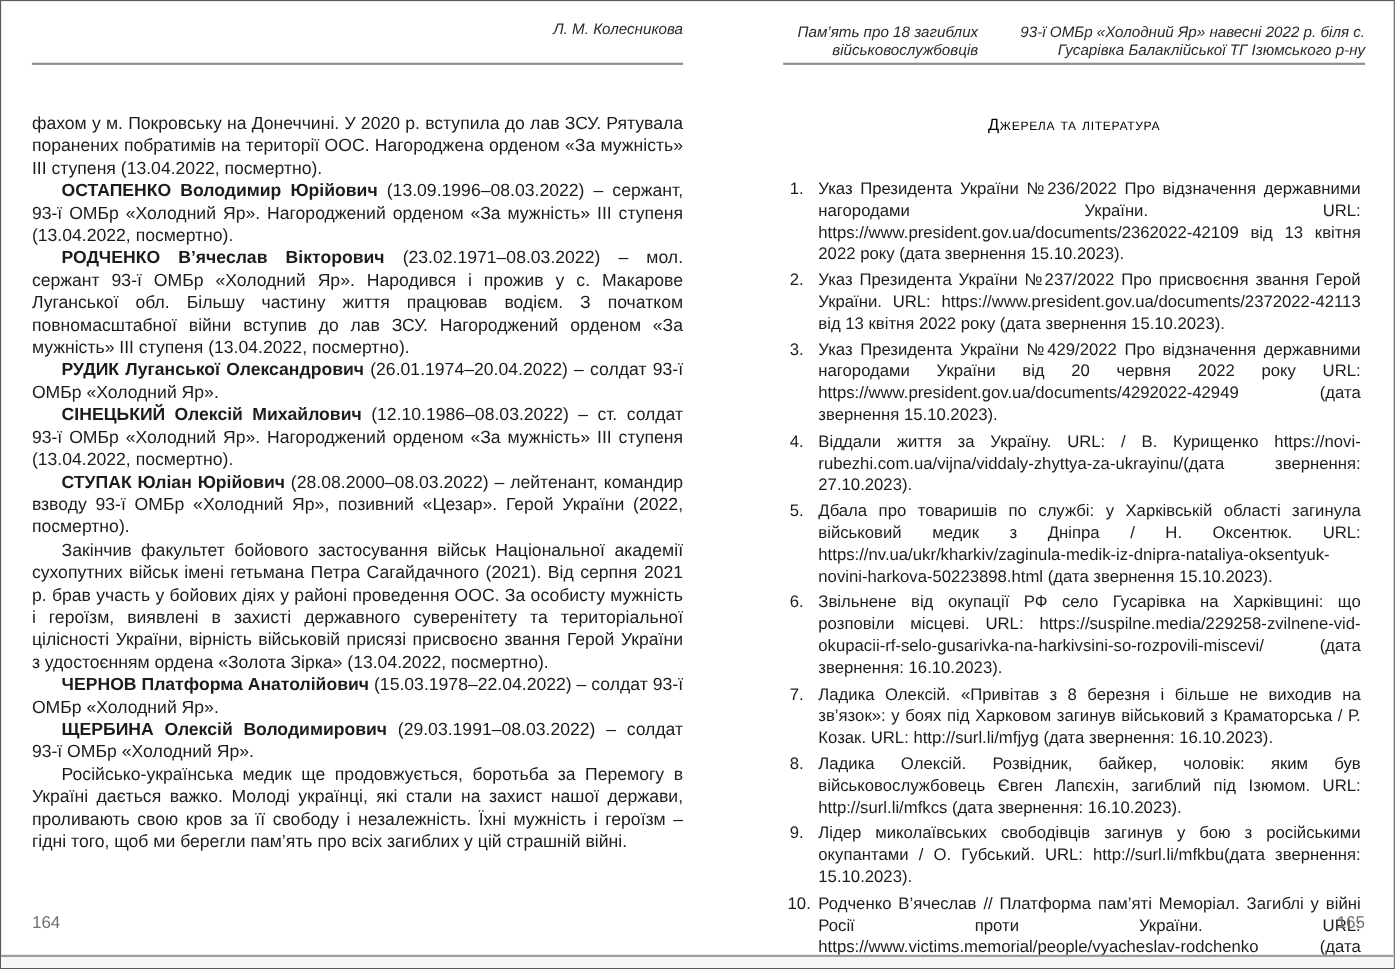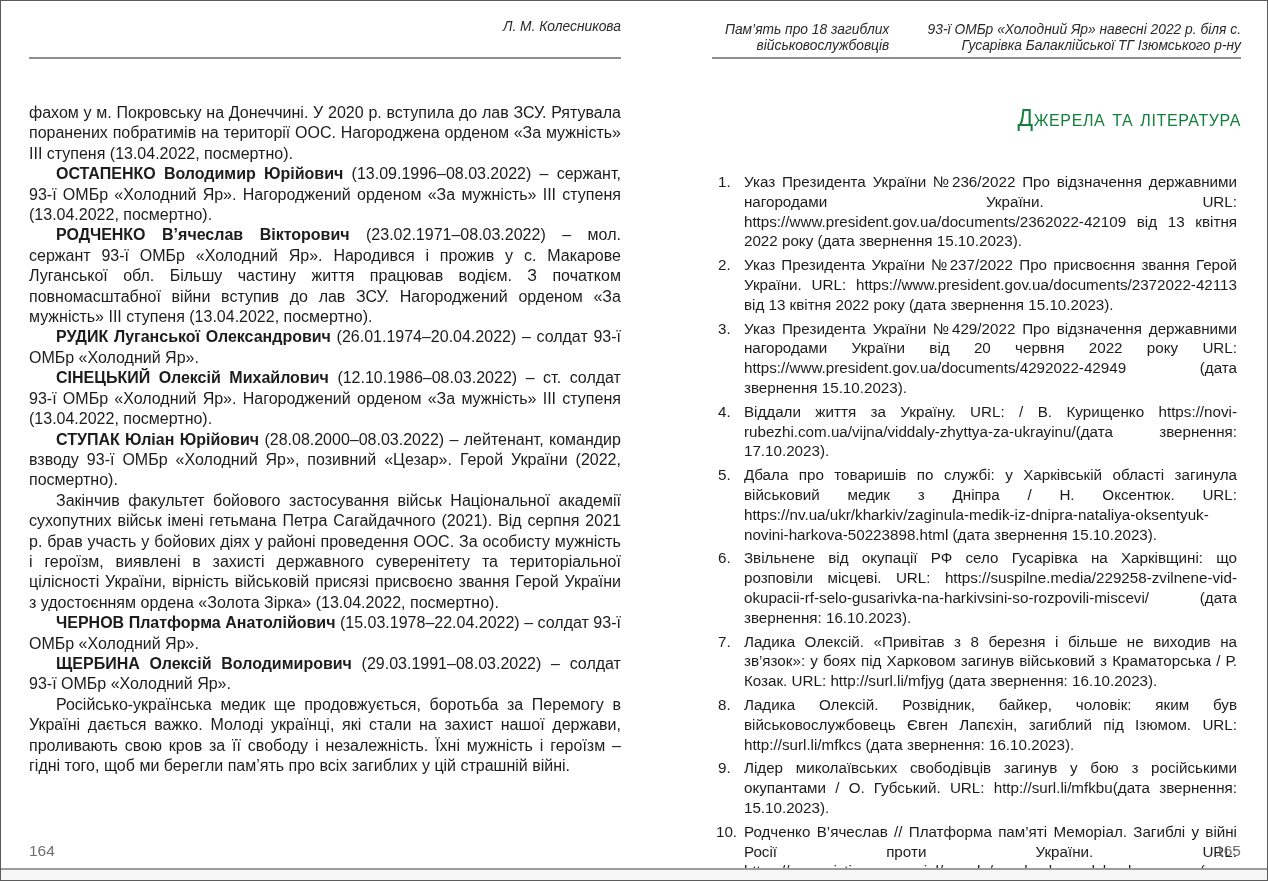--- a/index.html
+++ b/index.html
@@ -19,41 +19,41 @@
     font-style:italic;font-size:13.8px;line-height:15.5px;color:#2a2a2a;
   }
   .running-header.right{align-items:flex-end;text-align:right;}
 
   .body-text{margin-top:9px;text-align:justify;font-size:16px;line-height:20.4px;}
   .para{margin:0;text-indent:27px;}
   .para.no-indent{text-indent:0;margin-top:44px;}
   .para b{font-weight:700;}
 
   .sources-title{
-    text-align:right;font-variant:small-caps;font-weight:400;
-    font-size:23px;letter-spacing:0.6px;margin:46px 0 40px 0;color:#15803d;
+    text-align:center;font-variant:small-caps;font-weight:400;
+    font-size:15px;letter-spacing:0.6px;margin:46px 0 40px 0;color:#000000;
   }
 
   ol.ref-list{
     margin:0;padding:0;list-style:none;counter-reset:ref;
     font-size:15.2px;line-height:19.8px;text-align:justify;
   }
   ol.ref-list li{
     counter-increment:ref;position:relative;padding-left:28px;
     overflow-wrap:anywhere;margin:4px;
   }
   ol.ref-list li::before{
     content:counter(ref) ".";position:absolute;left:2px;top:0;
   }
   ol.ref-list li:nth-child(n+10)::before{left:0;}
 
   .page-num{position:absolute;bottom:0;font-size:15.5px;color:#6f6f6f;}
   .page-num.pn-left{left:28px;}
   .page-num.pn-right{right:26px;}
-  .page-num-row{position:absolute;left:0;right:0;bottom:20px;height:18px;}
+  .page-num-row{position:absolute;left:0;right:0;bottom:31px;height:18px;}
 
   .bottom-bar{
     position:absolute;left:0;right:0;bottom:0;height:10px;
     background:#f6f6f6;border-top:2px solid #9c9c9c;
   }
 </style>
 </head>
 <body>
 
 <div class="spread">
@@ -79,21 +79,21 @@
   <div class="page right-page">
     <div class="running-header right">
       <span>Пам’ять про 18 загиблих військовослужбовців</span>
       <span>93-ї ОМБр «Холодний Яр» навесні 2022 р. біля с. Гусарівка Балаклійської ТГ Ізюмського р-ну</span>
     </div>
     <h2 class="sources-title">Джерела та література</h2>
     <ol class="ref-list" id="ref-list">
         <li>Указ Президента України №236/2022 Про відзначення державними нагородами України. URL: https://www.president.gov.ua/documents/2362022-42109 від 13 квітня 2022 року (дата звернення 15.10.2023).</li>
         <li>Указ Президента України №237/2022 Про присвоєння звання Герой України. URL: https://www.president.gov.ua/documents/2372022-42113 від 13 квітня 2022 року (дата звернення 15.10.2023).</li>
         <li>Указ Президента України №429/2022 Про відзначення державними нагородами України від 20 червня 2022 року URL: https://www.president.gov.ua/documents/4292022-42949 (дата звернення 15.10.2023).</li>
-        <li>Віддали життя за Україну. URL: / В. Курищенко https://novi-rubezhi.com.ua/vijna/viddaly-zhyttya-za-ukrayinu/(дата звернення: 17.10.2023).</li>
+        <li>Віддали життя за Україну. URL: / В. Курищенко https://novi-rubezhi.com.ua/vijna/viddaly-zhyttya-za-ukrayinu/(дата звернення: 27.10.2023).</li>
         <li>Дбала про товаришів по службі: у Харківській області загинула військовий медик з Дніпра / Н. Оксентюк. URL: https://nv.ua/ukr/kharkiv/zaginula-medik-iz-dnipra-nataliya-oksentyuk-novini-harkova-50223898.html (дата звернення 15.10.2023).</li>
         <li>Звільнене від окупації РФ село Гусарівка на Харківщині: що розповіли місцеві. URL: https://suspilne.media/229258-zvilnene-vid-okupacii-rf-selo-gusarivka-na-harkivsini-so-rozpovili-miscevi/ (дата звернення: 16.10.2023).</li>
         <li>Ладика Олексій. «Привітав з 8 березня і більше не виходив на зв’язок»: у боях під Харковом загинув військовий з Краматорська / Р. Козак. URL: http://surl.li/mfjyg (дата звернення: 16.10.2023).</li>
         <li>Ладика Олексій. Розвідник, байкер, чоловік: яким був військовослужбовець Євген Лапєхін, загиблий під Ізюмом. URL: http://surl.li/mfkcs (дата звернення: 16.10.2023).</li>
         <li>Лідер миколаївських свободівців загинув у бою з російськими окупантами / О. Губський. URL: http://surl.li/mfkbu(дата звернення: 15.10.2023).</li>
         <li>Родченко В’ячеслав // Платформа пам’яті Меморіал. Загиблі у війні Росії проти України. URL: https://www.victims.memorial/people/vyacheslav-rodchenko (дата звернення: 16.10.2023).</li>
         <li>Ступак Юліан Юрійович // Велика українська енциклопедія. URL: https://vue.gov.ua/Ступак, Юліан Юрійович (дата звернення: 16.10.2023).</li>
       </ol>
 
   </div>

